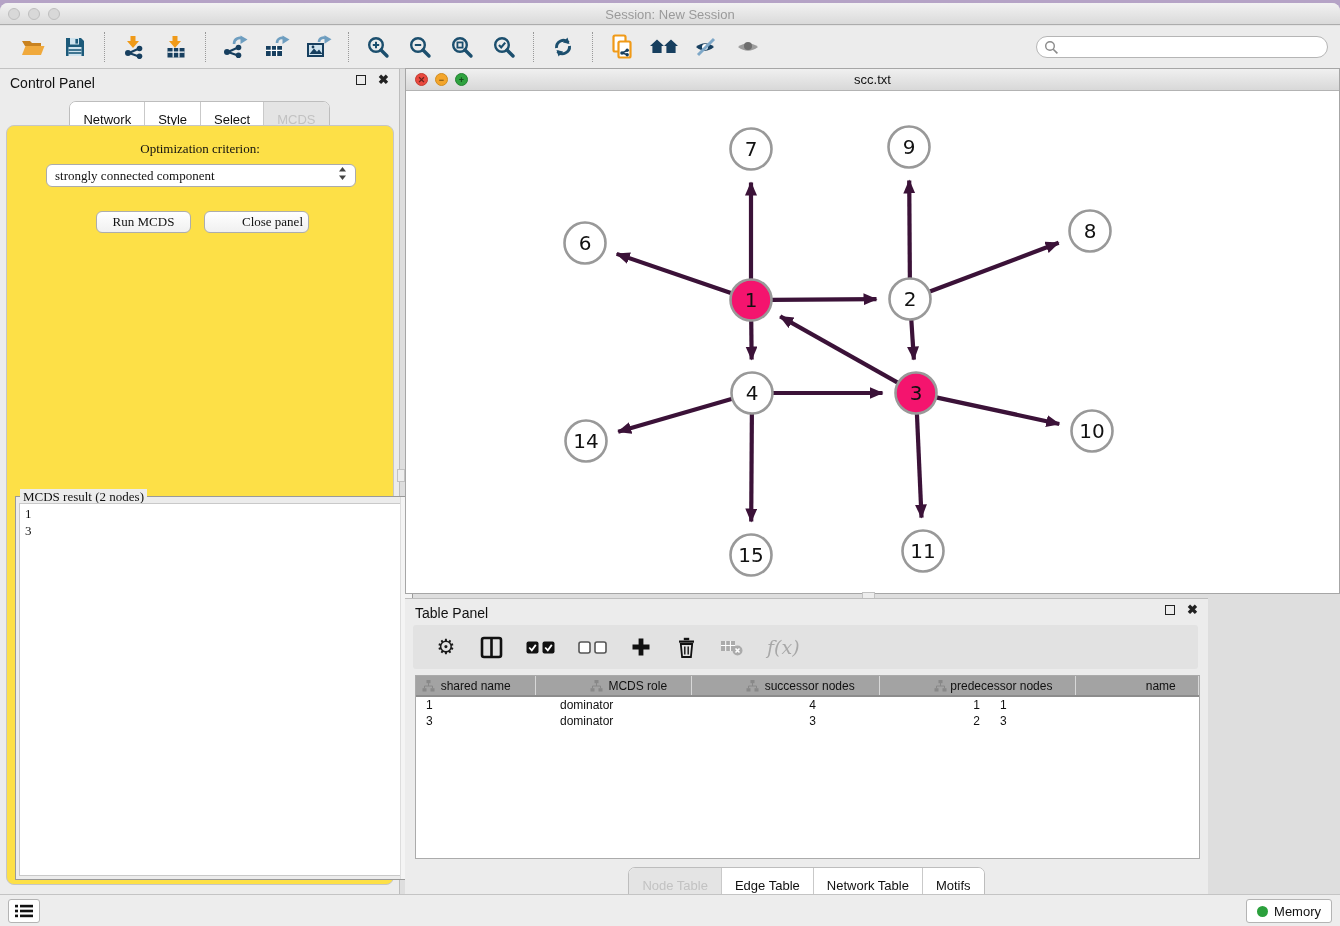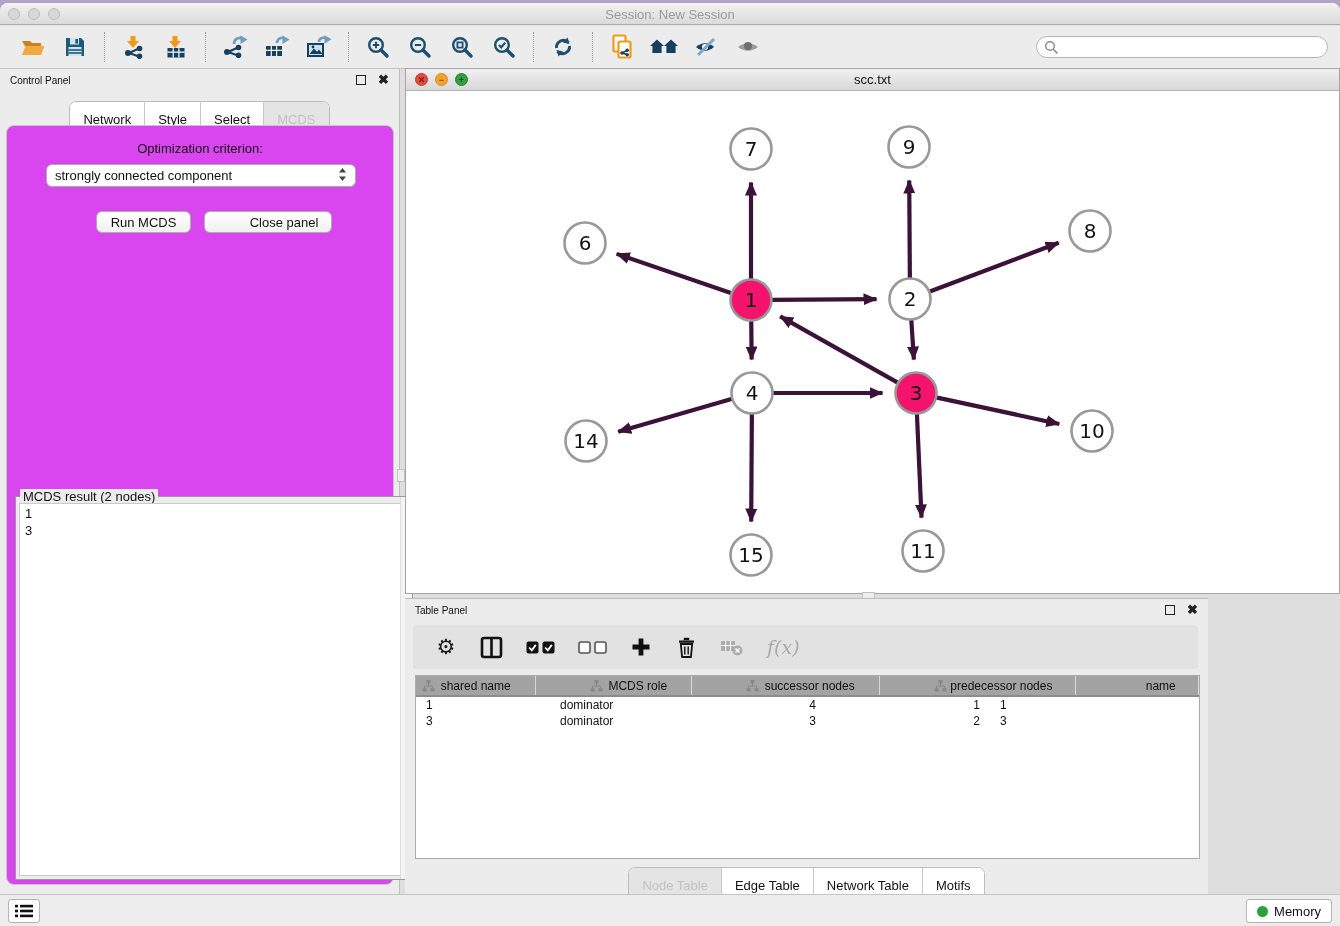--- a/index.html
+++ b/index.html
@@ -24,35 +24,35 @@
   .searchbox { margin-left:auto; margin-right:12px; width:292px; height:22px; background:#fff;
                border:1px solid #B5B5B5; border-radius:11px; display:flex; align-items:center; padding-left:7px; }
 
   
   .content { position:absolute; left:0; top:66px; width:1340px; height:828px; background:#DEDEDE; }
 
   
   .cpanel { position:absolute; left:0; top:0; width:400px; height:828px; background:#ECECEC;
             border-right:1px solid #BDBDBD; }
   .panel-header { position:relative; height:26px; }
-  .panel-header .ph-title { position:absolute; left:10px; top:6px; font-size:10px; color:#111; }
+  .panel-header .ph-title { position:absolute; left:10px; top:6px; font-size:14px; color:#111; }
   .ph-icons { position:absolute; right:10px; top:5px; display:flex; gap:12px; align-items:center; }
   .float-ic { width:10px; height:10px; border:1.6px solid #222; display:inline-block; }
   .close-ic { font-size:13px; font-weight:bold; color:#222; line-height:12px; }
 
   .seg { display:inline-flex; border:1px solid #BDBDBD; border-radius:7px; overflow:hidden;
          background:#fff; box-shadow:0 1px 0 rgba(255,255,255,.7); }
   .seg-tab { padding:10px 13px; font-size:13px; color:#111; background:#fff;
              border-left:1px solid #C9C9C9; cursor:default; white-space:nowrap; }
   .seg-tab:first-child { border-left:none; }
   .seg-tab.active { background:#E4E4E4; color:#C2C2C2; }
   .cp-tabs { position:absolute; top:32px; width:100%; text-align:center; }
 
   .cp-body { position:absolute; left:6px; top:56px; width:388px; height:760px;
-             background:#d946ef; border:1px solid #C6C6C6; border-radius:8px; }
+             background:#fde047; border:1px solid #C6C6C6; border-radius:8px;font-family:Liberation Serif, serif; }
   .opt-label { position:absolute; top:15px; width:100%; text-align:center; font-size:13px; color:#111; }
   .opt-select { position:absolute; left:39px; top:38px; width:310px; height:23px; background:#fff;
                 border:1px solid #ABABAB; border-radius:6px; display:flex; align-items:center;
                 padding:0 8px; font-size:13px; color:#111; }
   .opt-select .spin { margin-left:auto; }
   .btn { position:absolute; height:22px; background:linear-gradient(#FFFFFF,#F0F0F0);
          border:1px solid #ADADAD; border-radius:6px; font-size:13px; color:#111;
          display:flex; align-items:center; justify-content:center;margin-top:16px; }
   .result-fieldset { position:absolute; left:8px; top:370px; width:398px; height:384px;
                      border:1px solid #9A9A9A; background:#ECECEC; }
@@ -308,21 +308,21 @@
         <div class="opt-select">
           <span>strongly connected component</span>
           <span class="spin">
             <svg width="9" height="15" viewBox="0 0 9 15">
                 <path d="M4.5 1 L8 5.6 H1z" fill="#444"></path>
                 <path d="M4.5 14 L1 9.4 H8z" fill="#444"></path>
               </svg>
           </span>
         </div>
         <div class="btn" style="left:89px; top:69px; width:95px;">Run MCDS</div>
-        <div class="btn" style="left:197px; top:69px; width:128px;padding-left:32px;">Close panel</div>
+        <div class="btn" style="left:197px; top:69px; width:105px;padding-left:32px;">Close panel</div>
         <div class="result-fieldset">
           <span class="result-legend">MCDS result (2 nodes)</span>
           <div class="result-area" id="result-area">1
 3</div>
           <div class="result-scroll"></div>
         </div>
       </div>
     </div>
 
     <div class="netwin">

